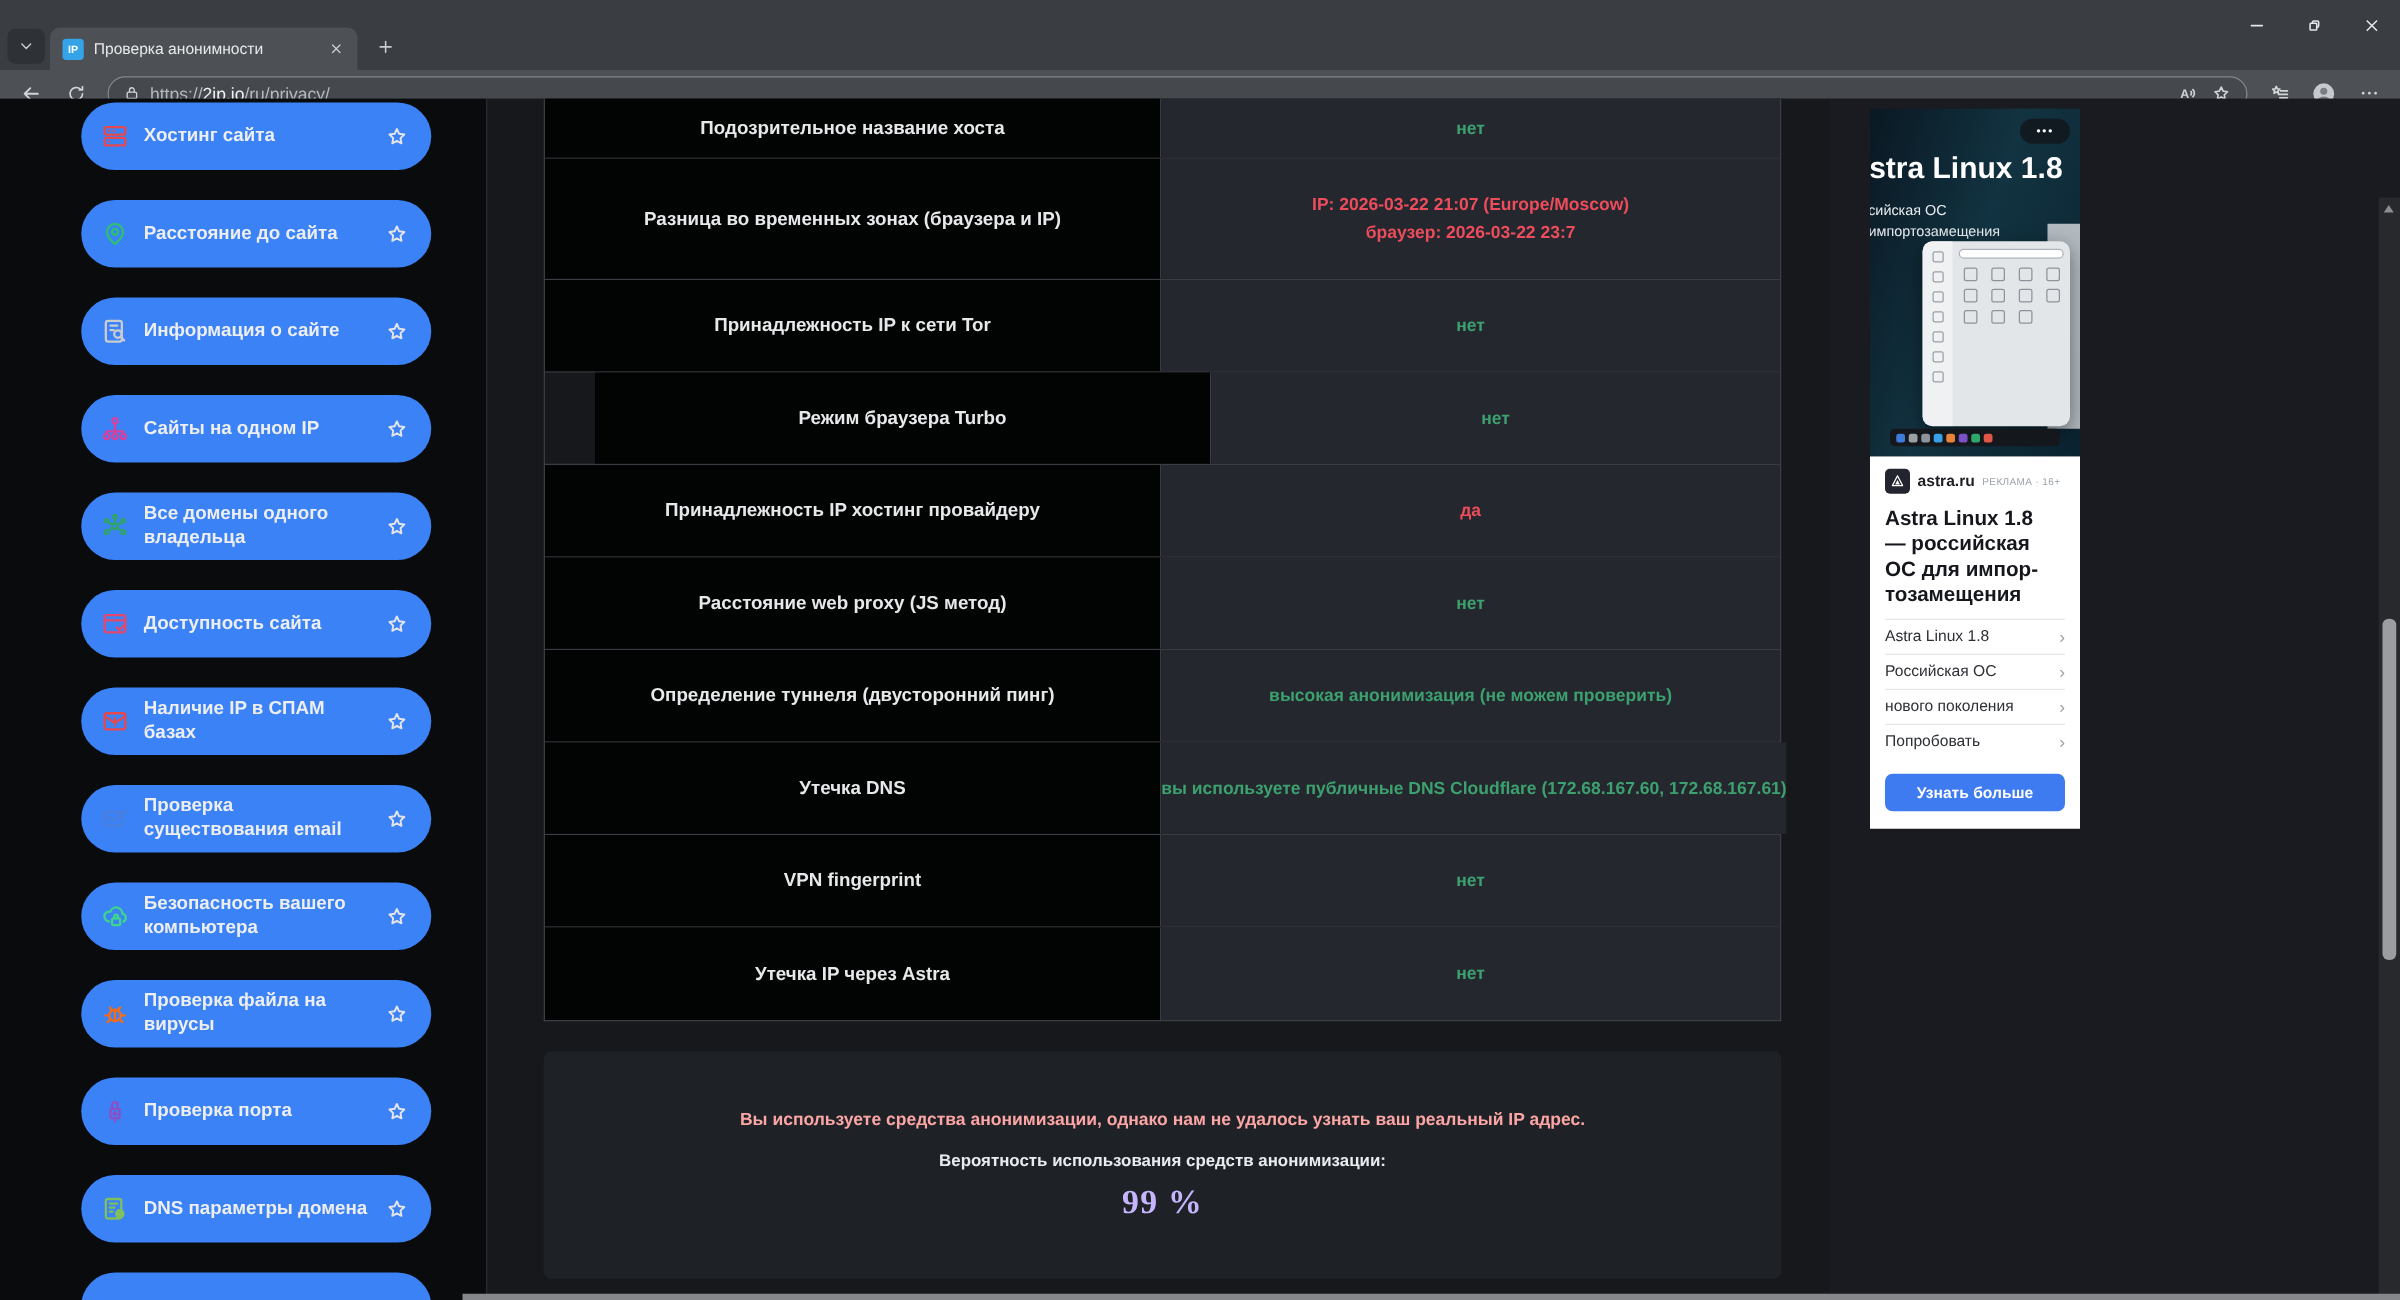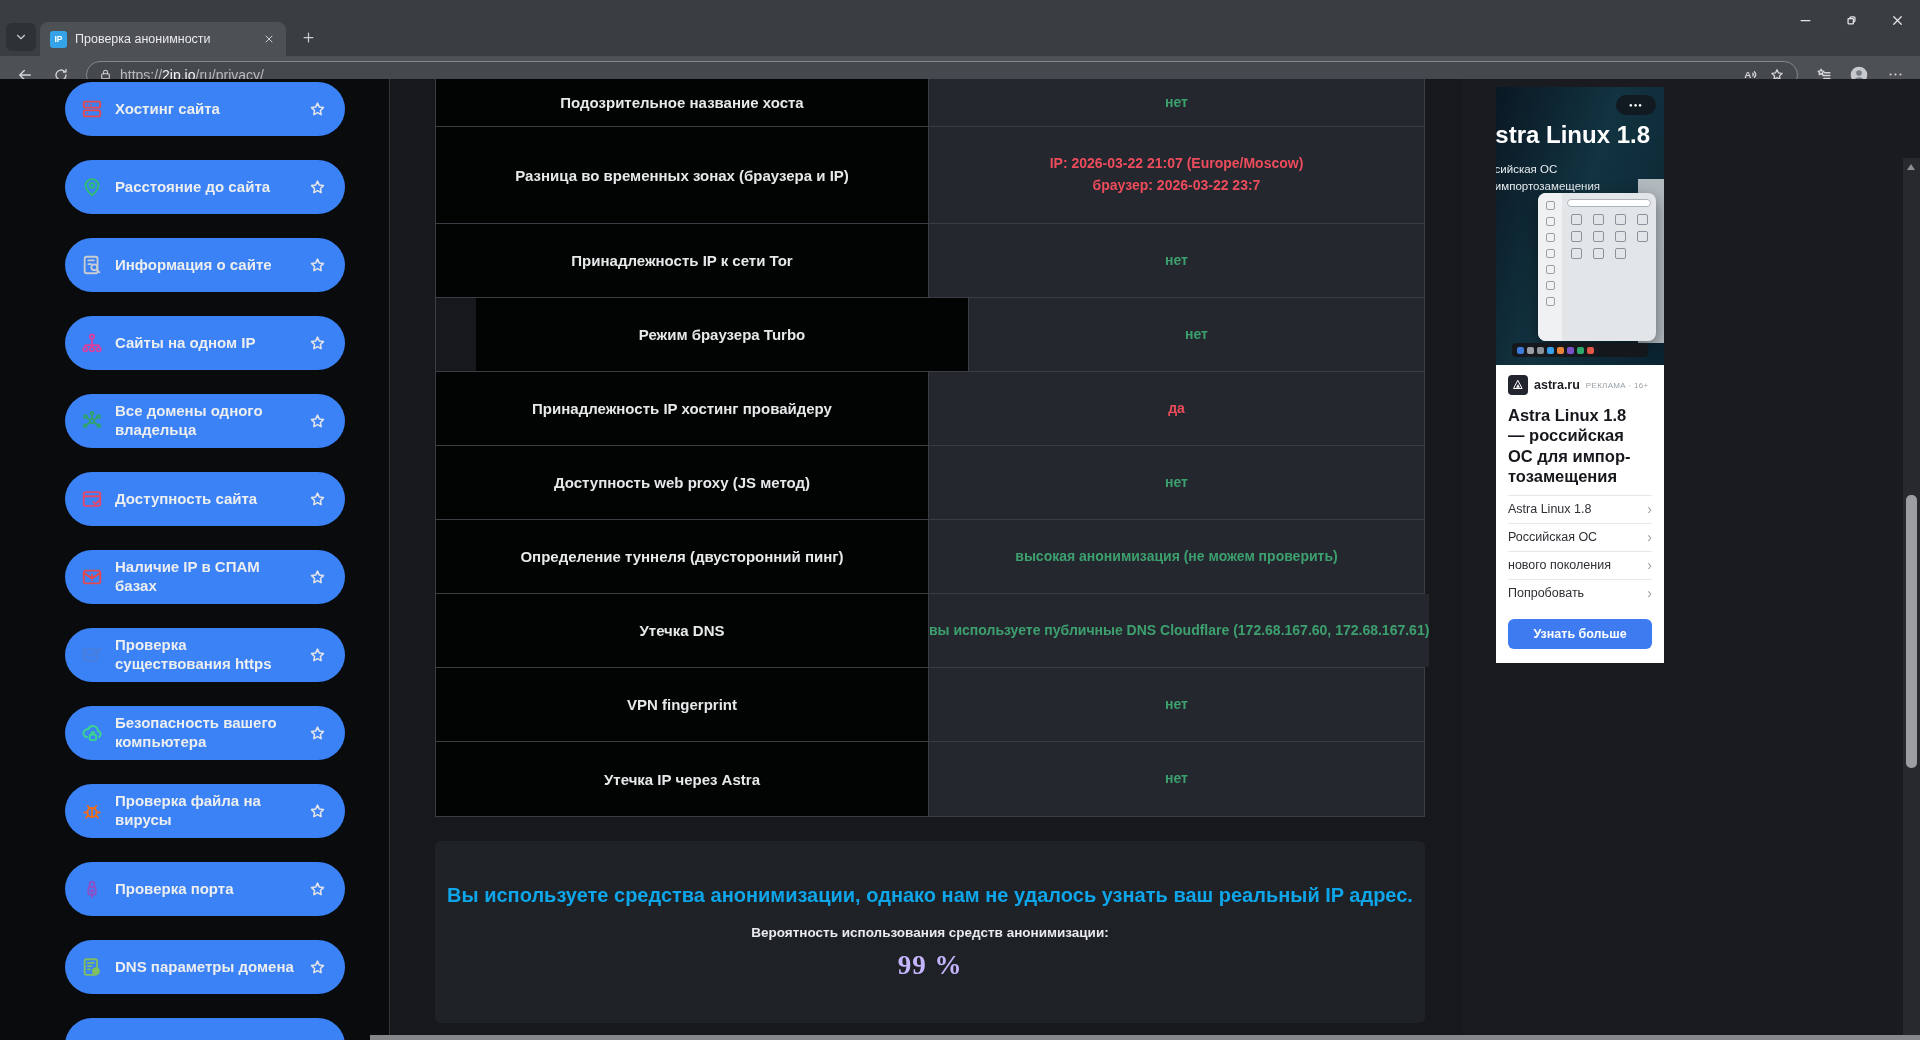--- a/index.html
+++ b/index.html
@@ -50,21 +50,21 @@
                 justify-content:center; text-align:center; padding:4px 30px;
                 font-size:15px; font-weight:700; color:#e6e8ea; }
   .cell-value { background:#24272d; display:flex; flex-direction:column; align-items:center;
                 justify-content:center; text-align:center; font-size:14px; font-weight:700; line-height:1.55; }
   .cell-value .line { white-space:nowrap; }
   .cell-value.ok { color:#3da06f; }
   .cell-value.bad { color:#ed4c5c; }
 
   .summary { margin-top:24px; background:#1e2126; border-radius:6px; height:182px;
              display:flex; flex-direction:column; align-items:center; justify-content:center; text-align:center; }
-  .summary-headline { font-size:20px; font-weight:700; color:#0ea5e9; margin-bottom:18px; }
+  .summary-headline { font-size:14px; font-weight:700; color:#fca5a5; margin-bottom:18px; }
   .summary-sub { font-size:13.5px; font-weight:700; color:#e9ebee; margin-bottom:10px; }
   .summary-score { font-size:27px; font-weight:700; color:#a3132f; letter-spacing:1px; }
 
   .rightcol { flex:1; background:#191b20; position:relative; }
   .ad { position:absolute; left:33px; top:8px; width:168px; }
   .ad-image { height:278px; position:relative; overflow:hidden;
               background:linear-gradient(108deg,#0a1823 0%,#123341 48%,#0b2330 100%); }
   .ad-img-title { position:absolute; top:34px; left:0; right:0; overflow:hidden; }
   .ad-img-title .t { margin-left:-18px; white-space:nowrap; color:#fff; font-weight:700; font-size:24px; }
   .ad-img-sub { position:absolute; top:74px; left:0; right:0; overflow:hidden;
@@ -357,21 +357,21 @@
   </div>
 
   <div class="pill">
     <span class="pill-icon" style="color: rgb(74, 126, 221);">
               <svg width="22" height="22" viewBox="0 0 24 24" fill="none" stroke="currentColor" stroke-width="2" stroke-linecap="round" stroke-linejoin="round">
                 <rect x="3" y="6" width="15" height="12" rx="2"></rect>
                 <path d="M3 8.5l7.5 5 7.5-5"></path>
                 <path d="M15.5 6.8l2.4 2.4 4.3-4.3"></path>
               </svg>
             </span>
-    <span class="pill-label">Проверка существования https</span>
+    <span class="pill-label">Проверка существования email</span>
     <span class="pill-star">
               <svg width="19" height="19" viewBox="0 0 24 24" fill="none" stroke="currentColor" stroke-width="2" stroke-linecap="round" stroke-linejoin="round">
                 <path d="M12 4l2.3 4.9 5.2.7-3.8 3.7.9 5.2-4.6-2.5-4.6 2.5.9-5.2L4.5 9.6l5.2-.7z"></path>
               </svg>
             </span>
   </div>
 
   <div class="pill">
     <span class="pill-icon" style="color: rgb(61, 214, 140);">
               <svg width="22" height="22" viewBox="0 0 24 24" fill="none" stroke="currentColor" stroke-width="2" stroke-linecap="round" stroke-linejoin="round">
@@ -470,21 +470,21 @@
   </div>
 
   <div class="rrow" style="height: 74px;">
     <div class="cell-label">Принадлежность IP хостинг провайдеру</div>
     <div class="cell-value bad">
               <div class="line">да</div>
             </div>
   </div>
 
   <div class="rrow" style="height: 74px;">
-    <div class="cell-label">Доступность web proxy (JS метод)</div>
+    <div class="cell-label">Расстояние web proxy (JS метод)</div>
     <div class="cell-value ok">
               <div class="line">нет</div>
             </div>
   </div>
 
   <div class="rrow" style="height: 74px;">
     <div class="cell-label">Определение туннеля (двусторонний пинг)</div>
     <div class="cell-value ok">
               <div class="line">высокая анонимизация (не можем проверить)</div>
             </div>

